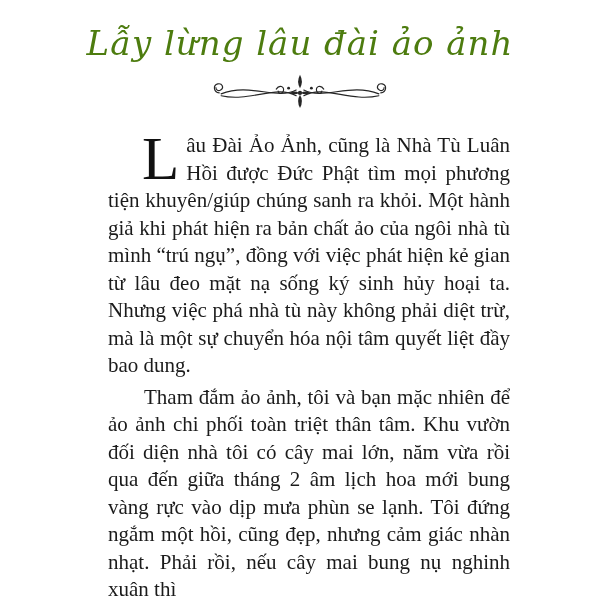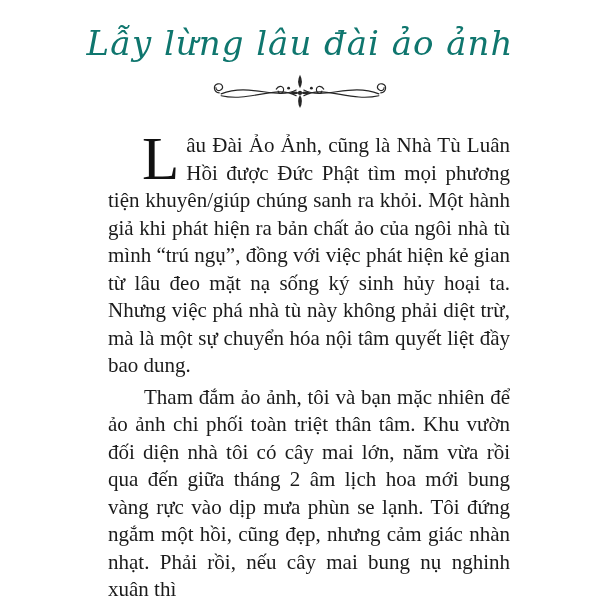--- a/index.html
+++ b/index.html
@@ -13,21 +13,21 @@
   }
   .chapter-title {
     margin:22px 10px 0 10px;
     text-align:center;
     font-family:"DejaVu Serif", "Liberation Serif", serif;
     font-style:italic;
     font-weight:400;
     font-size:34px;
     line-height:42px;
     letter-spacing:1px;
-    color:#0f766e;
+    color:#4d7c0f;
   }
   .ornament-wrap {
     margin-top:8px;
     text-align:center;
     height:40px;
   }
   .body-text {
     width:402px;
     margin:20px 0 0 108px;
     text-align:justify;

